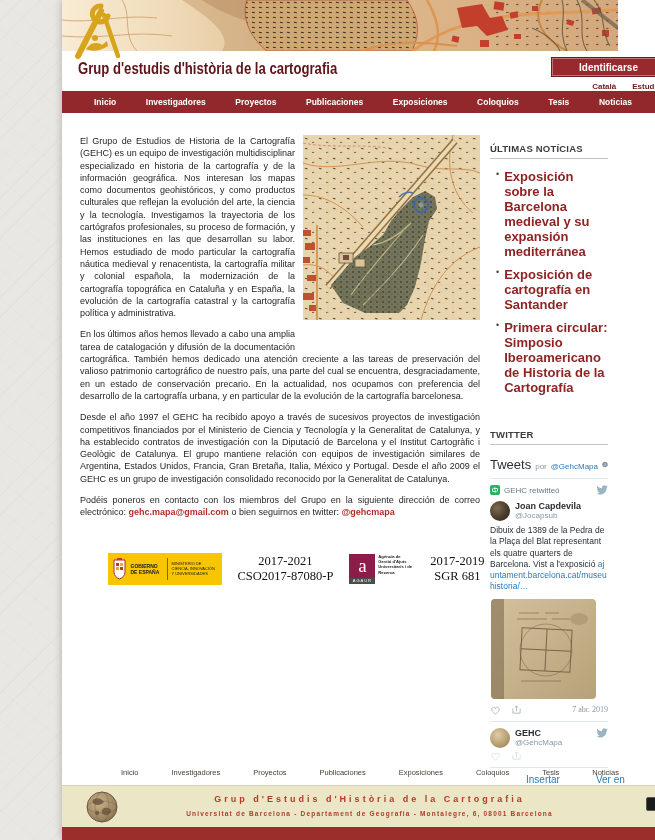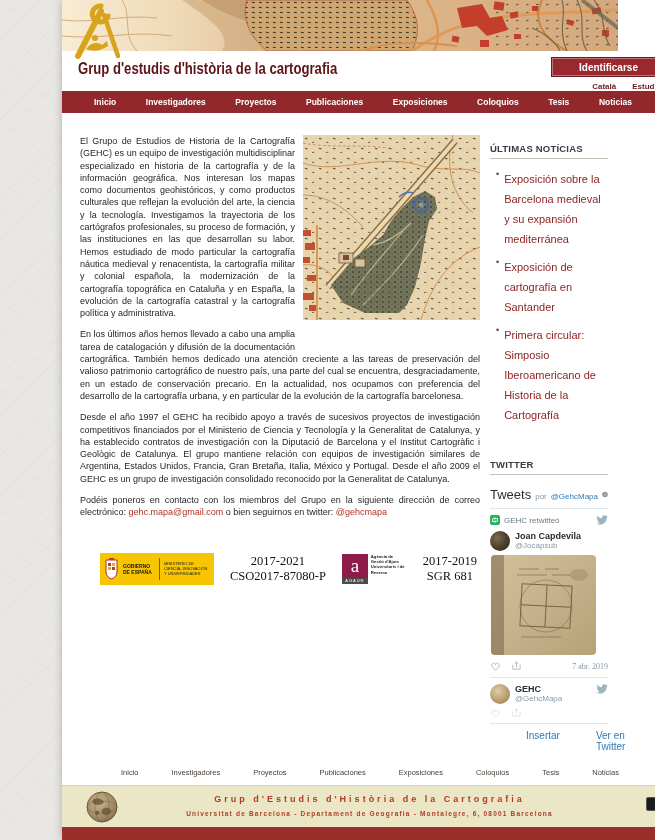--- a/index.html
+++ b/index.html
@@ -41,23 +41,23 @@
     height:22px; background:#93282c; display:flex; align-items:center;
     justify-content:space-between; padding:0 70px 0 32px;
   }
   .mainnav a { color:#fff; font-size:8.5px; font-weight:bold; text-decoration:none; cursor:pointer; white-space:nowrap; }
   
   .content { display:flex; height:647px; padding:22px 10px 0 18px; }
   .main-col { width:400px; }
   .map-figure { float:right; width:177px; height:185px; margin:0 0 28px 8px; }
   .map-figure svg { display:block; width:177px; height:185px; }
   .main-col p { margin:0 0 9px 0; font-size:9px; line-height:12.3px; color:#1f1f1f; text-align:justify; }
-  .main-col p a { color:#b03024; font-weight:normal; text-decoration:none; cursor:pointer; }
-  
-  .funding { clear:both; margin:34px 0 0 20px; display:flex; align-items:center; gap:16px; }
+  .main-col p a { color:#b03024; font-weight:bold; text-decoration:none; cursor:pointer; }
+  
+  .funding { clear:both; margin:34px 0 0 32px; display:flex; align-items:center; gap:16px;justify-content:center; }
   .gov-logo { display:flex; align-items:center; background:#f7c600; height:32px; padding:2px 6px 2px 4px; gap:4px; }
   .gov-shield { width:15px; height:22px; }
   .gov-label { width:32px; font-size:5px; line-height:6px; font-weight:bold; color:#1a1a1a; }
   .gov-divider { width:1px; height:22px; background:#7a6a00; }
   .gov-ministry { width:44px; font-size:4px; line-height:5px; color:#1a1a1a; }
   .grant { font-family:"Liberation Serif", serif; font-size:12.5px; line-height:15px; color:#111; text-align:center; white-space:nowrap; }
   .agaur-logo { display:flex; align-items:flex-start; gap:3px; }
   .agaur-sq { width:26px; height:30px; position:relative; }
   .agaur-a { position:absolute; left:0; top:0; width:26px; height:24px; background:#8e1c4a; color:#fff;
              font-family:"Liberation Serif", serif; font-size:19px; line-height:23px; text-align:center; }
@@ -66,21 +66,21 @@
   .agaur-name { width:36px; font-size:4.2px; line-height:5.4px; color:#222; font-weight:bold; }
   
   .sidebar { width:118px; margin-left:10px; padding-top:8px; }
   .side-heading {
     margin:0 0 10px 0; font-size:9.5px; font-weight:bold; color:#3c3c3c; letter-spacing:0.2px;
     border-bottom:1px solid #c9c2b8; padding-bottom:4px;
   }
   .news-list { list-style:none; margin:0 0 0 6px; padding:0; }
   .news-list li { display:flex; gap:5px; margin-bottom:8px; }
   .news-bullet { color:#53433b; font-size:9px; line-height:11.5px; }
-  .news-list a { font-size:11px; line-height:20px; font-weight:normal; color:#8e2424; text-decoration:none; cursor:pointer; }
+  .news-list a { font-size:13px; line-height:15px; font-weight:bold; color:#8e2424; text-decoration:none; cursor:pointer; }
   .tw-heading { margin-top:34px; }
   
   .tw-widget { margin-top:12px; color:#292f33; }
   .tw-head { display:flex; align-items:baseline; gap:4px; }
   .tw-title { font-size:13px; color:#292f33; }
   .tw-by { font-size:8px; color:#8899a6; }
   .tw-account { font-size:8px; color:#2b7bb9; text-decoration:none; cursor:pointer; }
   .tw-sep { border:none; border-top:1px solid #e1e8ed; margin:6px 0; }
   .rt-row { display:flex; align-items:center; gap:4px; margin:2px 0 6px 0; }
   .rt-label { font-size:8px; color:#697882; flex:1; }
@@ -356,20 +356,22 @@
           </svg>
         </div>
 
         <div class="tw-name-row">
           <div class="tw-avatar av1"></div>
           <div class="tw-names">
             <div class="tw-name">Joan Capdevila</div>
             <div class="tw-handle">@Jocapsub</div>
           </div>
         </div>
+        <p class="tw-text"><span>Dibuix de 1389 de la Pedra de la Plaça del Blat representant els quatre quarters de Barcelona. Vist a l'exposició</span>
+          <a>ajuntament.barcelona.cat/museuhistoria/…</a></p>
 
         <div class="tw-img">
           <svg viewBox="0 0 105 100" width="105" height="100">
             <defs>
               <linearGradient id="paper" x1="0" y1="0" x2="1" y2="1">
                 <stop offset="0" stop-color="#d3c19c"></stop>
                   <stop offset="1" stop-color="#b7a178"></stop>
               </linearGradient>
             </defs>
             <rect width="105" height="100" fill="url(#paper)"></rect>

